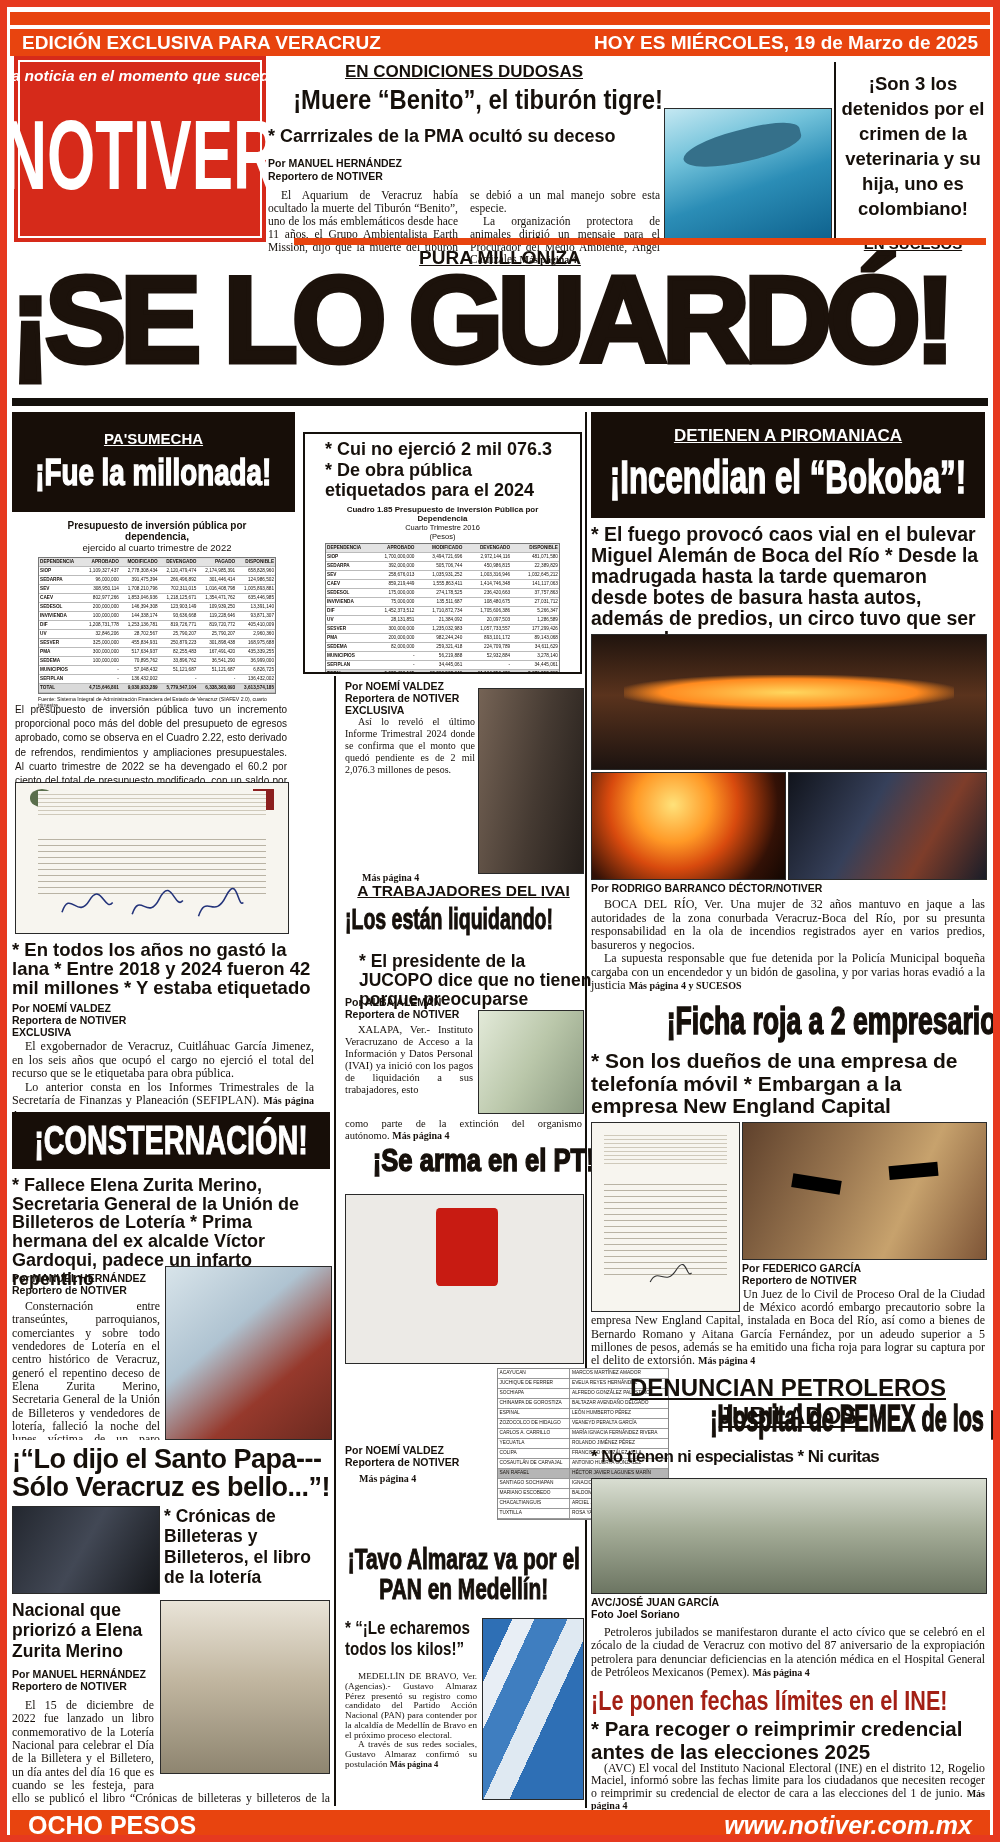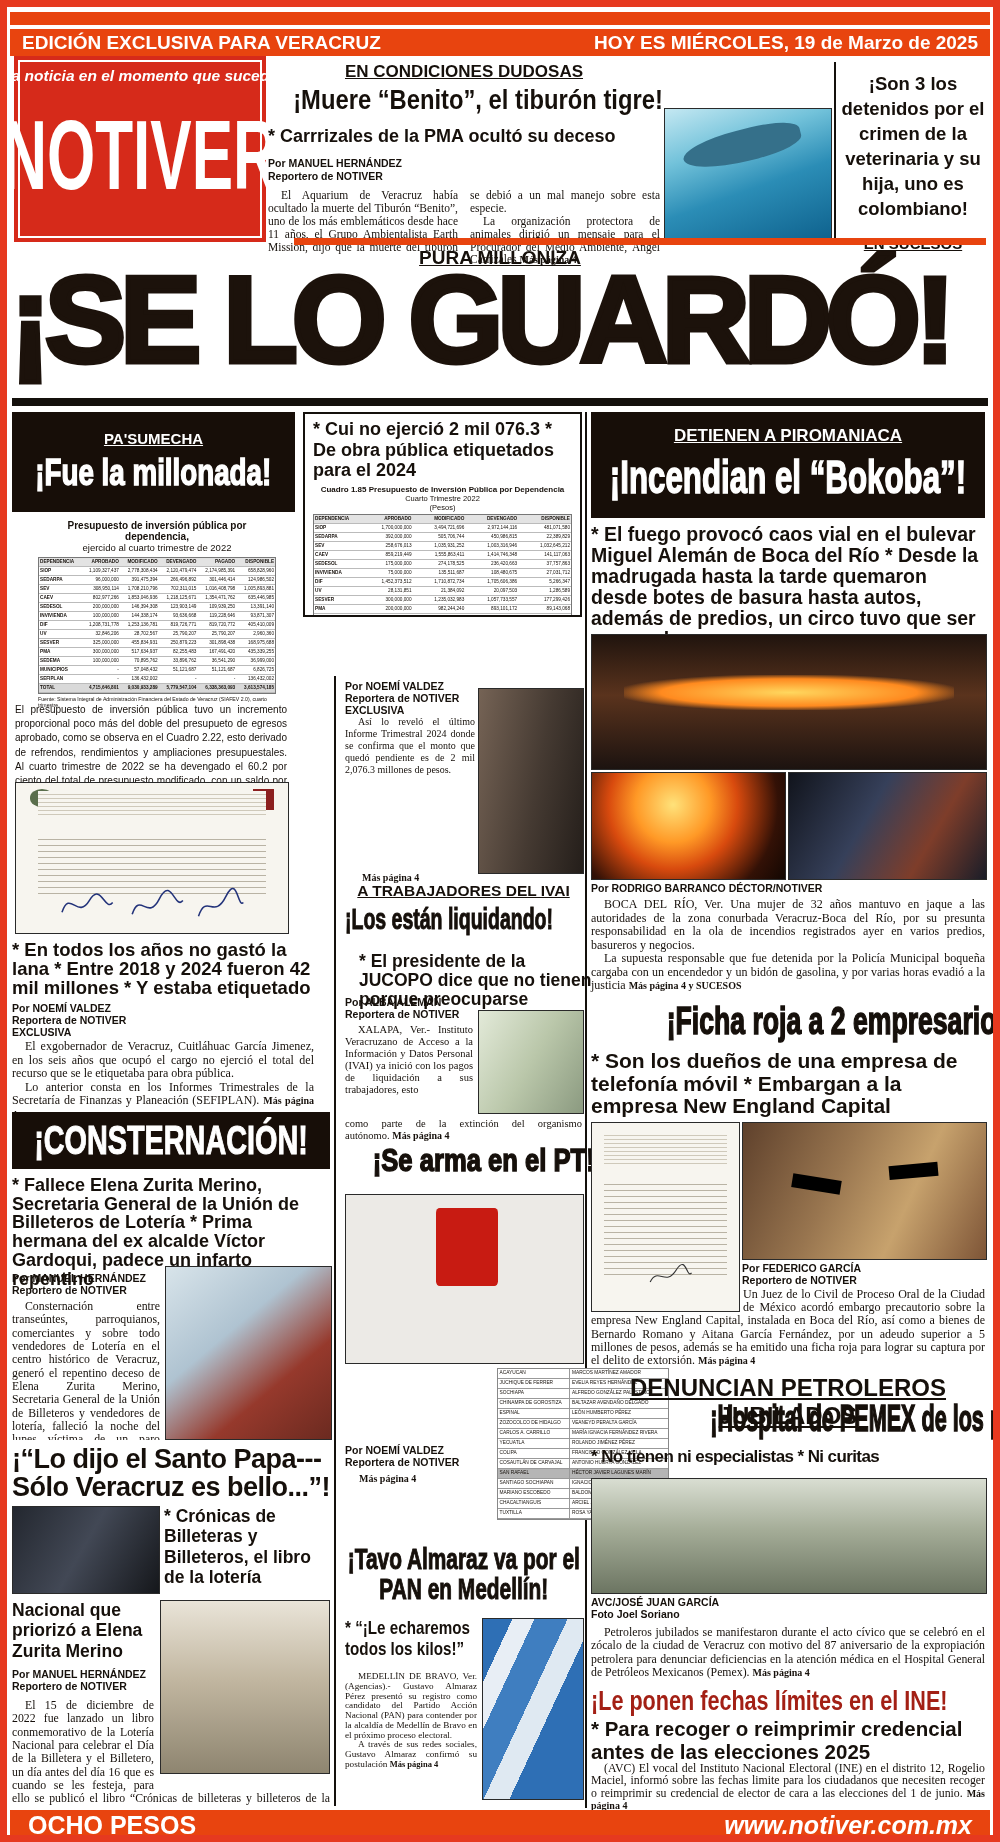--- a/index.html
+++ b/index.html
@@ -289,24 +289,24 @@
     <div class="sub" style="font-size:17.5px;line-height:1.16">* Crónicas de Billeteras y Billeteros, el libro de la lotería Nacional que priorizó a Elena Zurita Merino</div>
     <div class="byl" style="margin-top:7px">
       <span>Por MANUEL HERNÁNDEZ</span>
       <span>Reportero de NOTIVER</span>
     </div>
     <div class="body" style="margin-top:7px;font-size:11.8px">
       <p><span>El 15 de diciembre de 2022 fue lanzado un libro conmemorativo de la Lotería Nacional para celebrar el Día de la Billetera y el Billetero, un día antes del día 16 que es cuando se les festeja, para ello se publicó el libro “Crónicas de billeteras y billeteros de la lotería Nacional” que reunió 62 relatos de la vida</span>&nbsp;</p>
     </div>
   </div>
 
-  <div class="abs" style="left:303px;top:412px;width:279px;height:205px;border:2.5px solid #14100c;box-sizing:border-box;padding:5px 8px;overflow:hidden">
+  <div class="abs" style="left:303px;top:432px;width:279px;height:242px;border:2.5px solid #14100c;box-sizing:border-box;padding:5px 20px;overflow:hidden">
     <div class="sub" style="font-size:18px;line-height:1.15">* Cui no ejerció 2 mil 076.3 * De obra pública etiquetados para el 2024</div>
     <div style="font-weight:700;font-size:8px;text-align:center;margin-top:4px">Cuadro 1.85 Presupuesto de Inversión Pública por Dependencia</div>
-    <div style="font-size:7.5px;text-align:center">Cuarto Trimestre 2022</div>
+    <div style="font-size:7.5px;text-align:center">Cuarto Trimestre 2016</div>
     <div style="font-size:7.5px;text-align:center">(Pesos)</div>
     <div class="btable" style="margin-top:2px">
       <div class="btr bth">
           <span class="btc">DEPENDENCIA</span>
           <span class="btc">APROBADO</span>
           <span class="btc">MODIFICADO</span>
           <span class="btc">DEVENGADO</span>
           <span class="btc">DISPONIBLE</span>
         </div>
       <div class="btbody">

